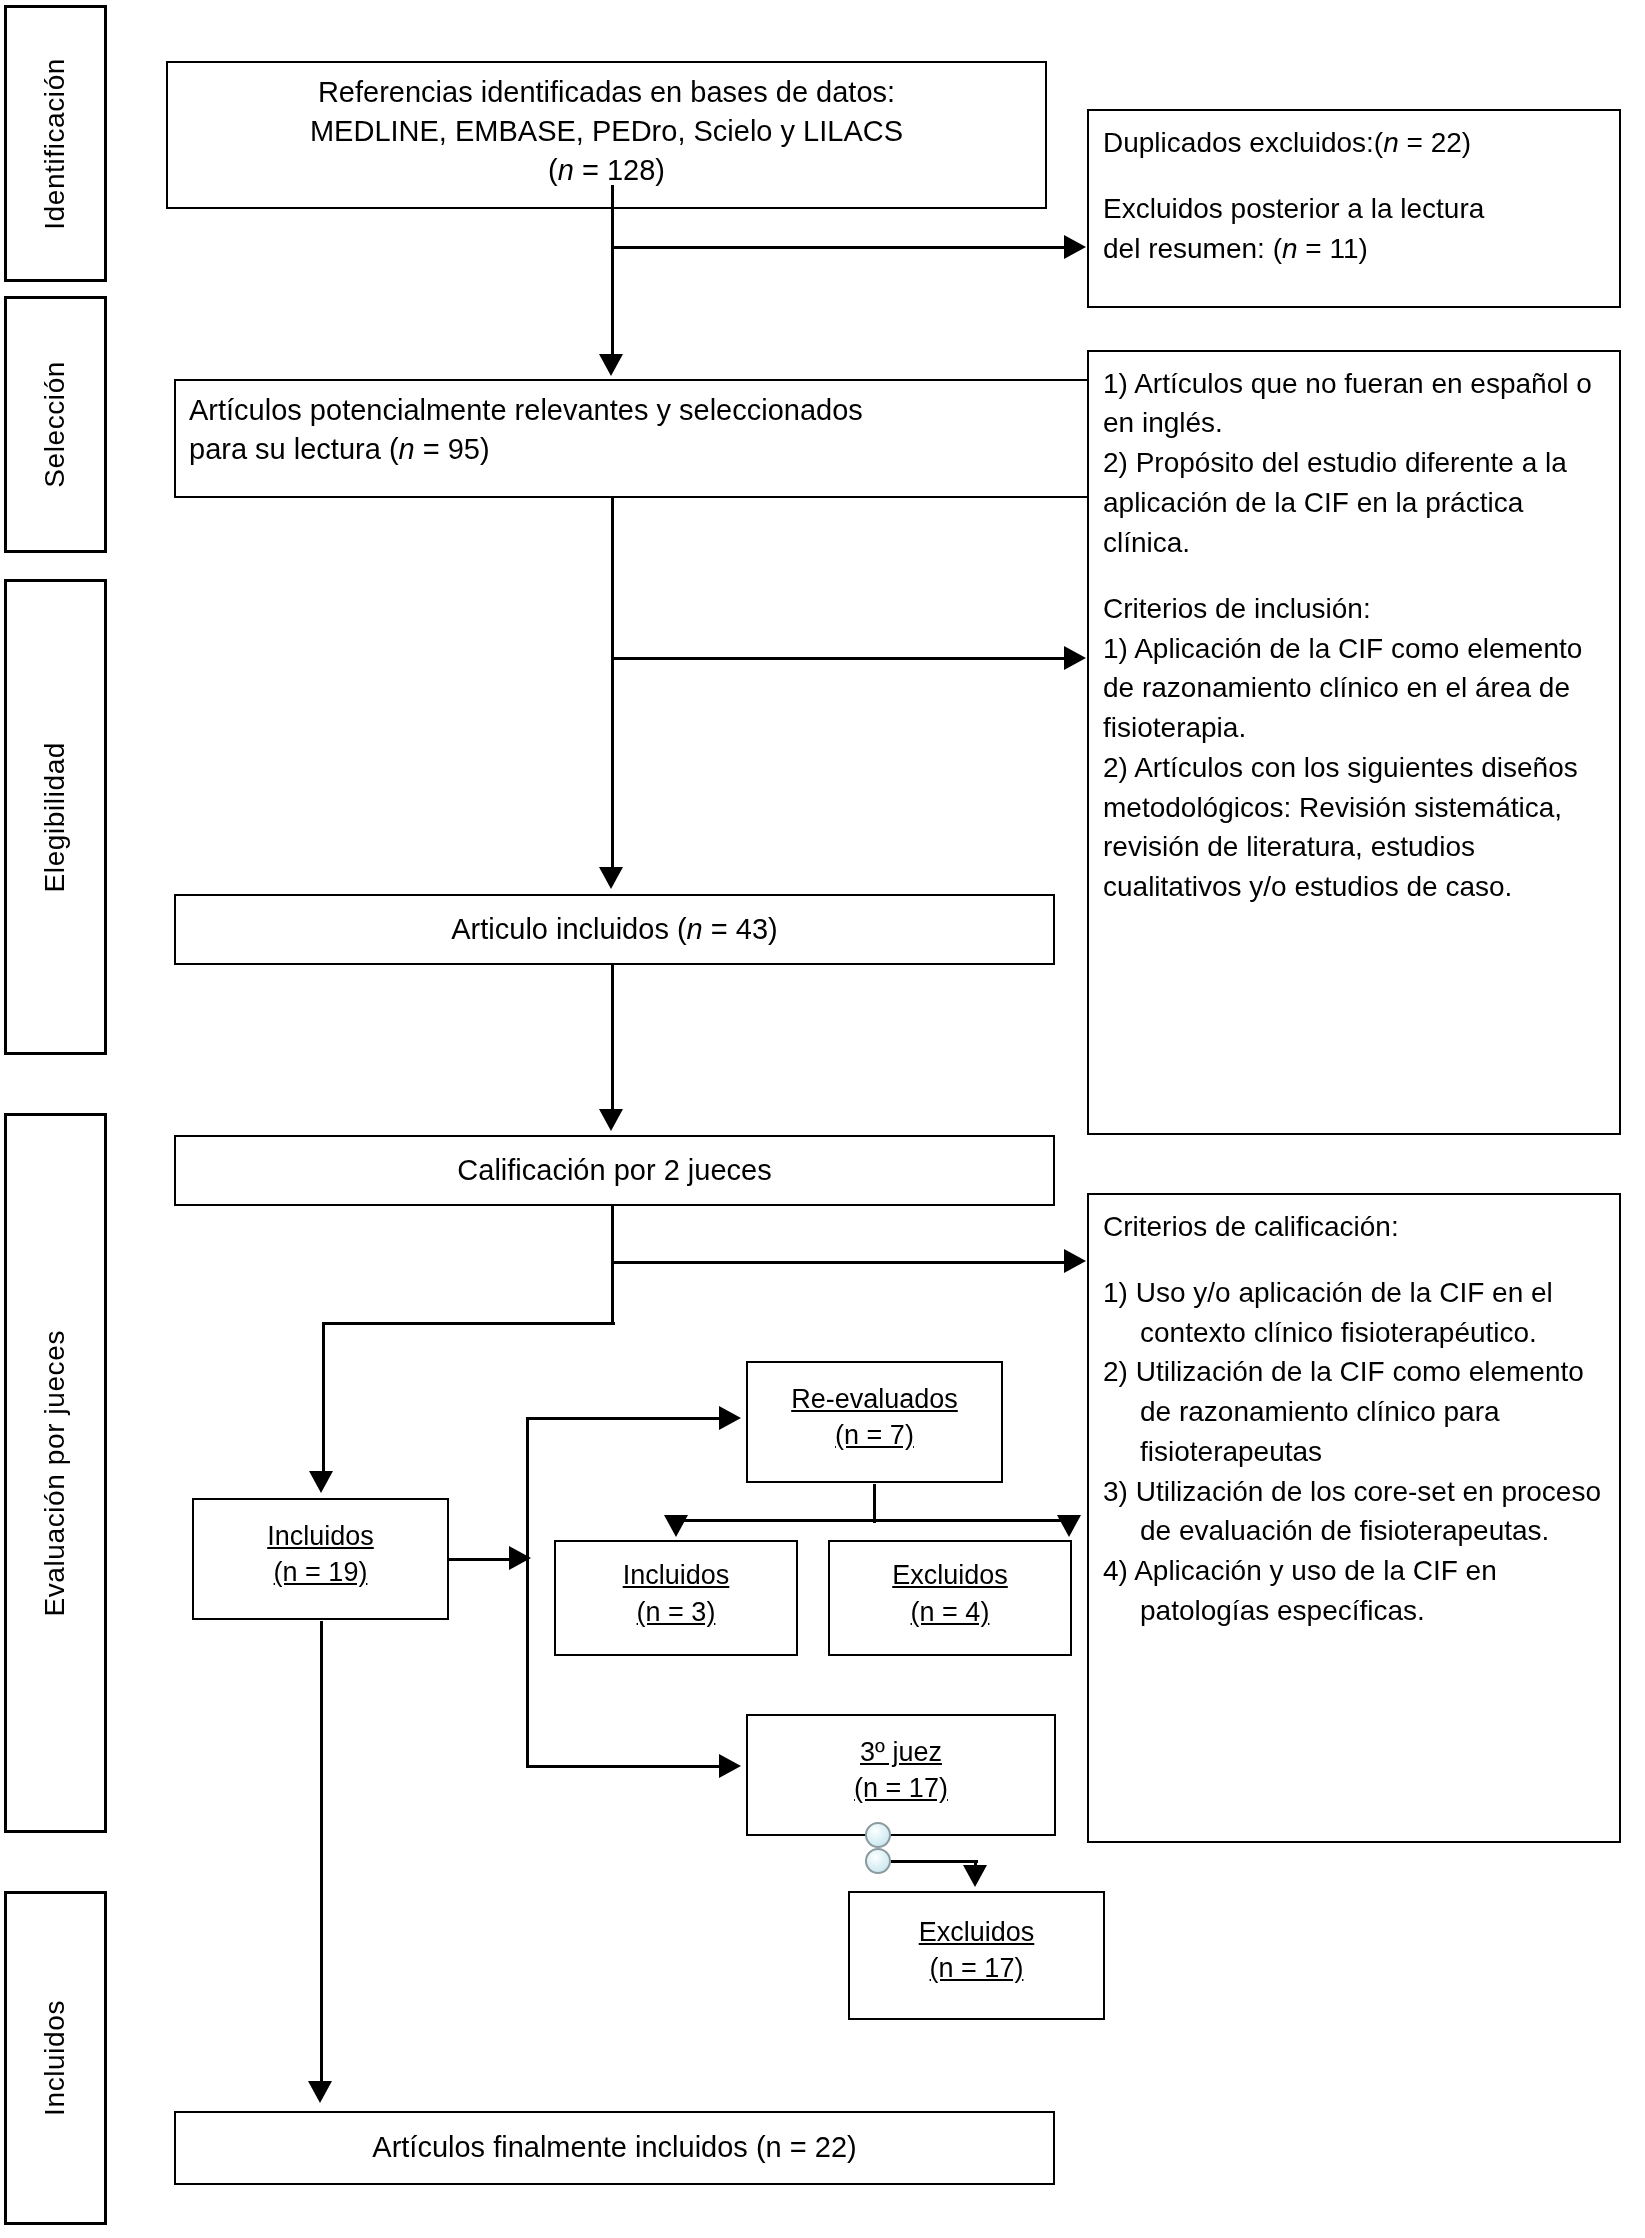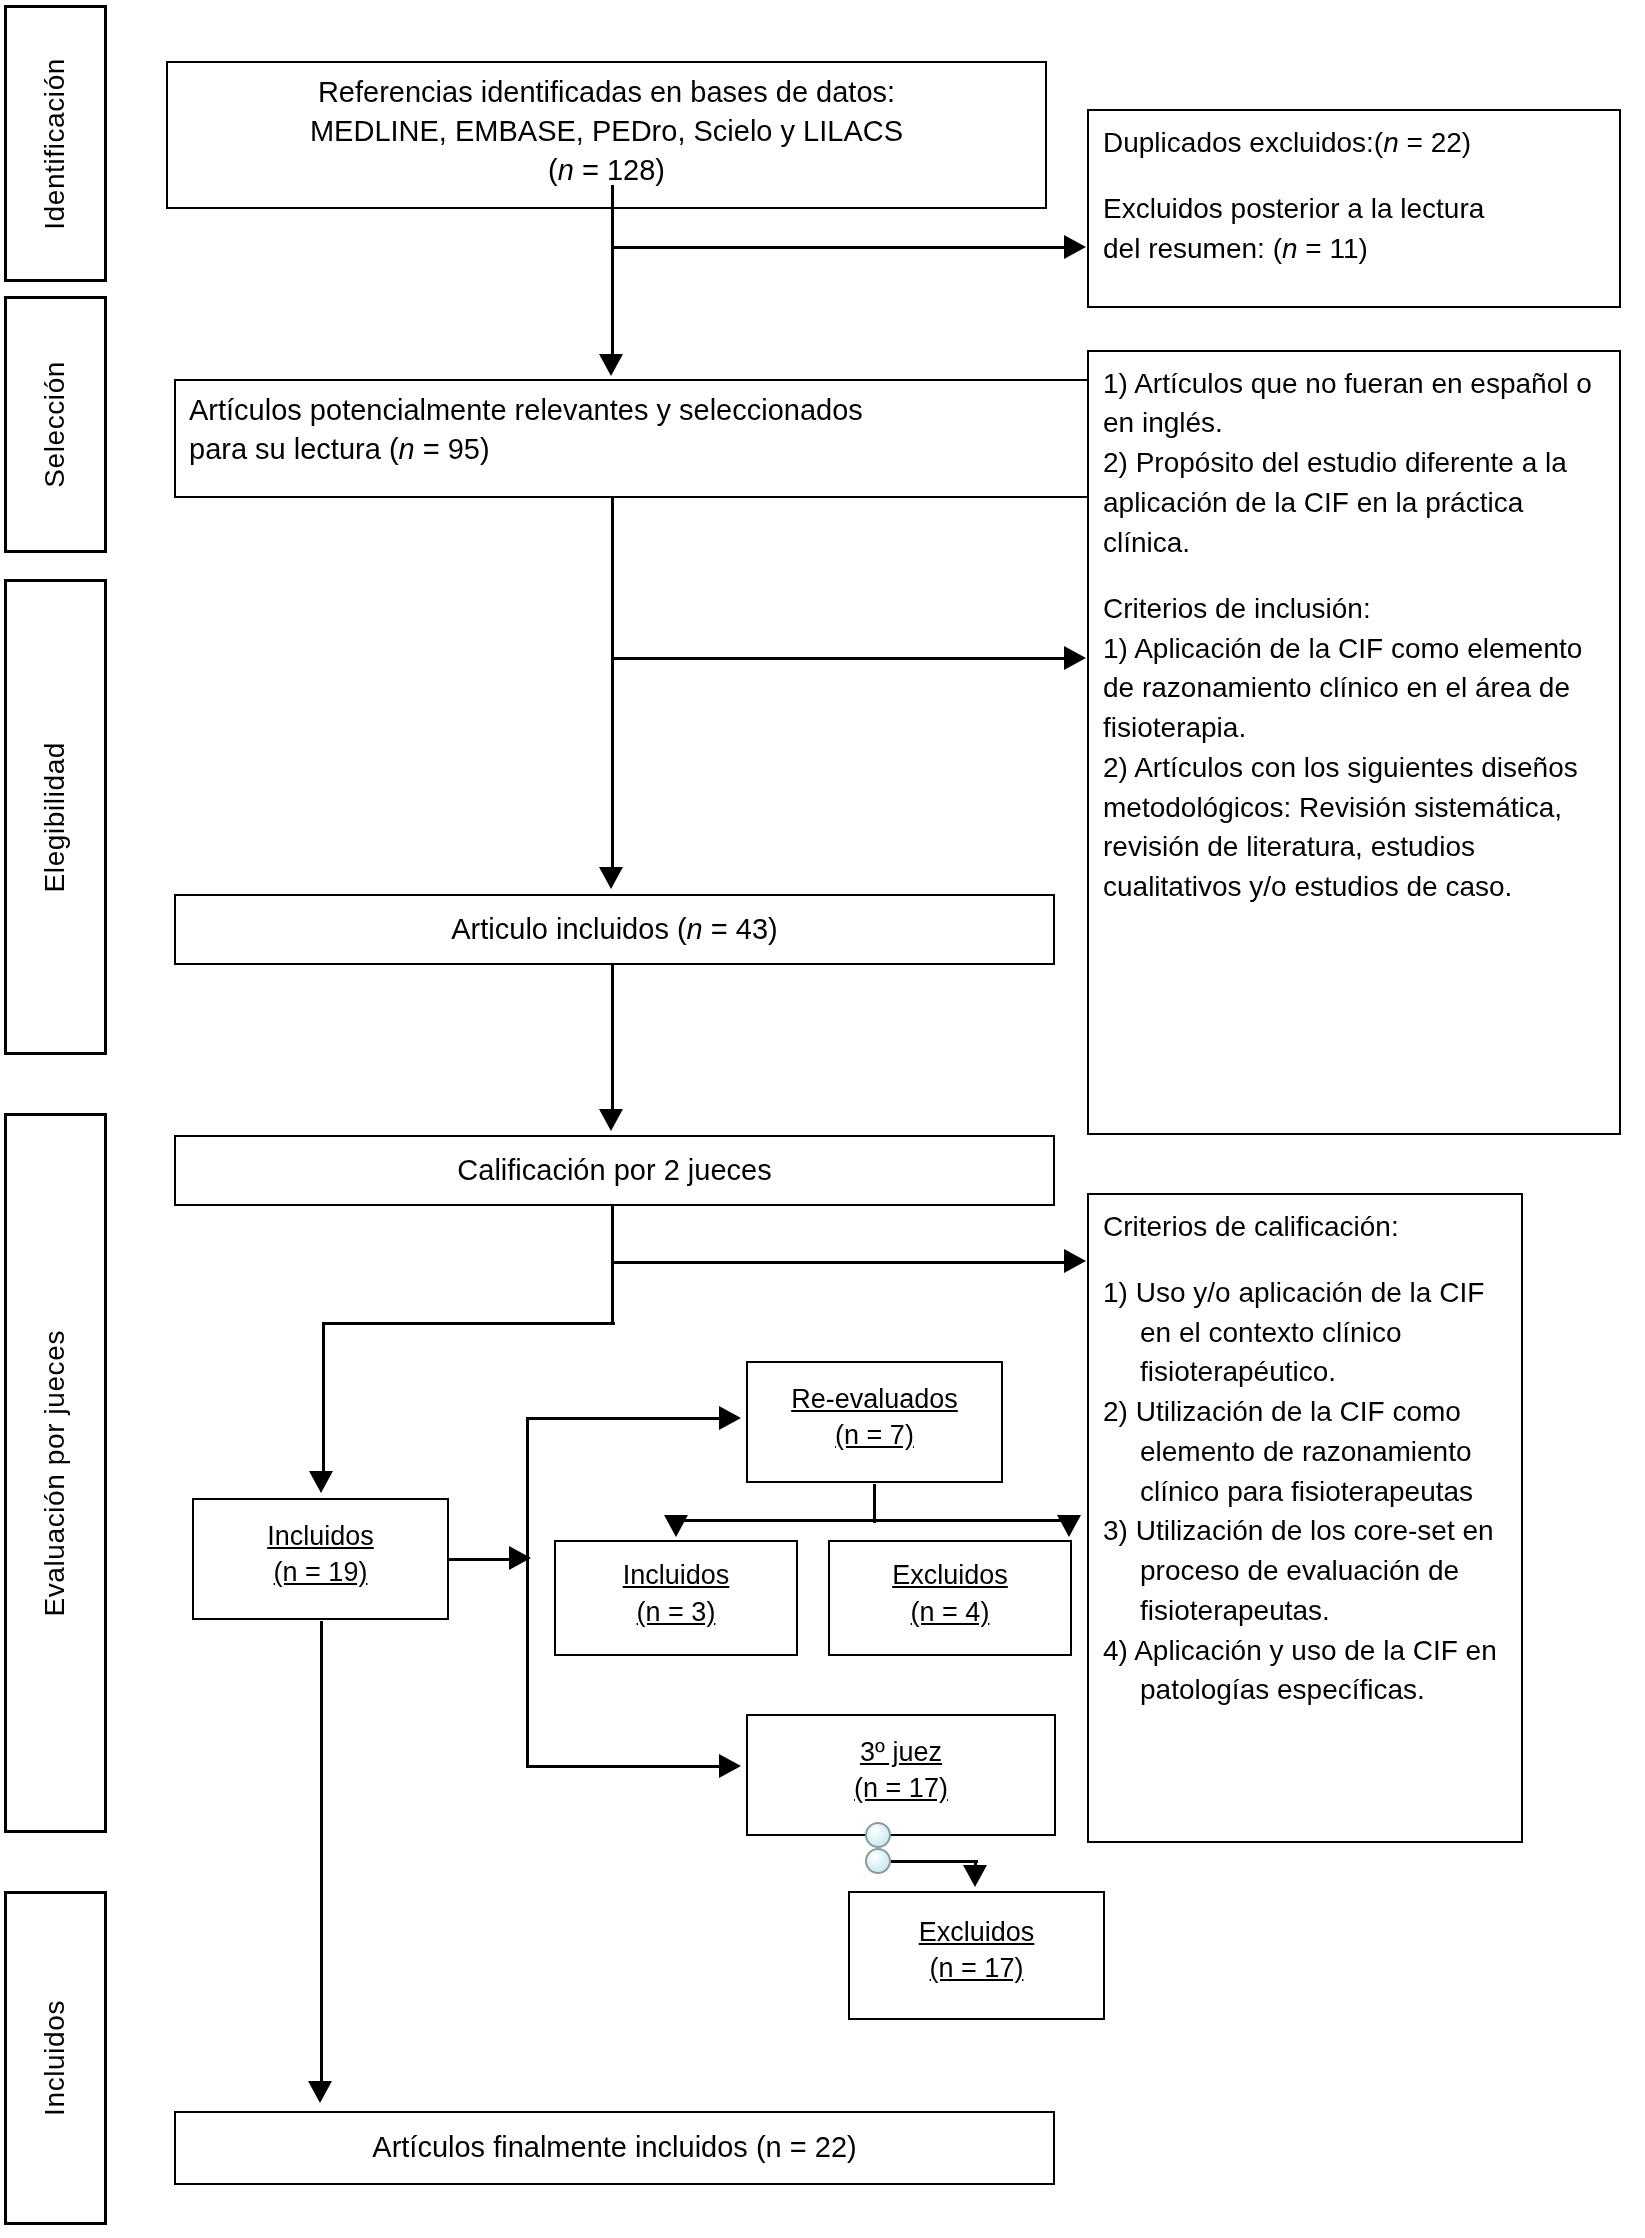--- a/index.html
+++ b/index.html
@@ -118,21 +118,21 @@
       <div><span>Articulo incluidos (</span><span class="it">n</span><span> = 43)</span></div>
     </div>
   </div>
 
   <div class="box center" style="left:174px;top:1135px;width:881px;height:71px;">
     <div class="inner" style="padding-top:14px;">
       <div>Calificación por 2 jueces</div>
     </div>
   </div>
 
-  <div class="box side" style="left:1087px;top:1193px;width:436px;height:650px;">
+  <div class="box side" style="left:1087px;top:1193px;width:534px;height:650px;">
     <div class="inner">
       <div>Criterios de calificación:</div>
       <div class="blank"></div>
       <div class="hang">1) Uso y/o aplicación de la CIF en el contexto clínico fisioterapéutico.</div>
       <div class="hang">2) Utilización de la CIF como elemento de razonamiento clínico para fisioterapeutas</div>
       <div class="hang">3) Utilización de los core-set en proceso de evaluación de fisioterapeutas.</div>
       <div class="hang">4) Aplicación y uso de la CIF en patologías específicas.</div>
     </div>
   </div>
 

